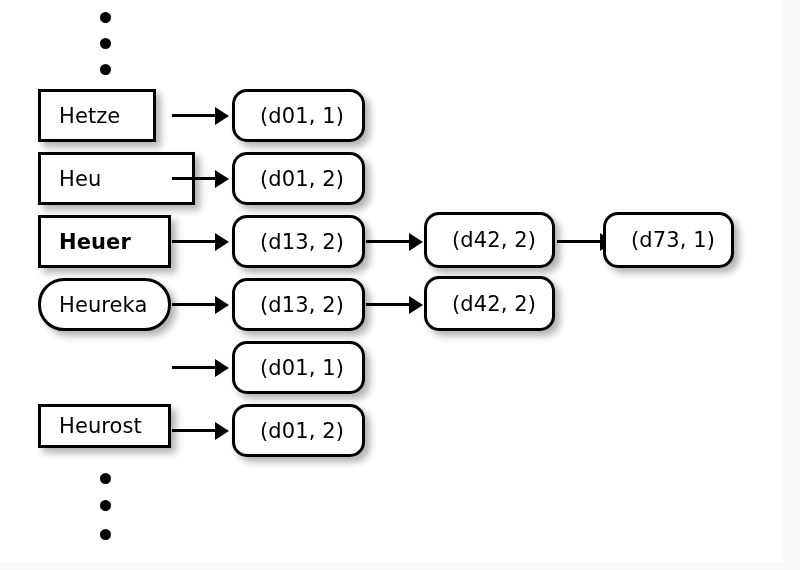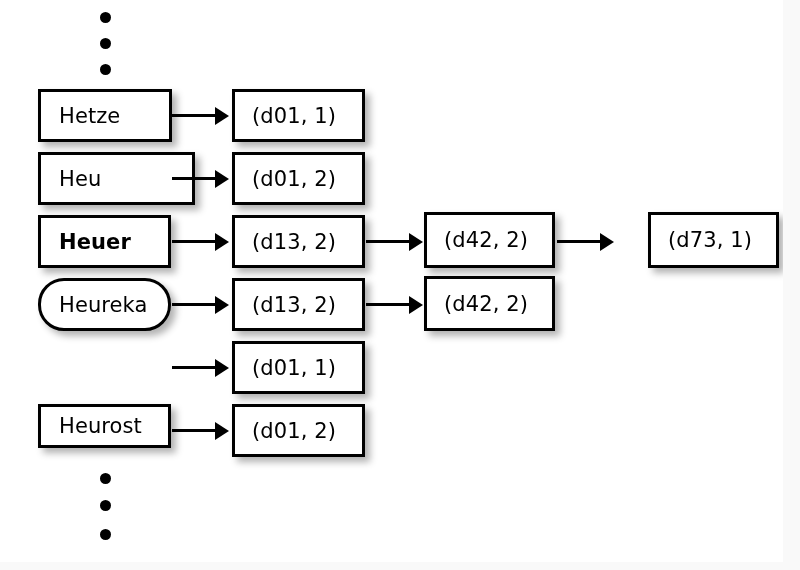--- a/index.html
+++ b/index.html
@@ -42,21 +42,22 @@
     color: #000000;
     letter-spacing: 0.1px;
     white-space: nowrap;
   }
   .node.term {
     justify-content: flex-start;
     padding-left: 18px;
   }
   .node.post {
     justify-content: flex-start;
-    padding-left: 17px;
+    padding-left: 25px;
+    border-radius: 15px;
   }
 
   
   .arrow {
     position: absolute;
     height: 3px;
     background: #000000;
   }
   .arrow::after {
     content: "";
@@ -101,21 +102,21 @@
 <body>
 
 <div id="canvas"></div>
 
 <div id="diagram">
 
   <div class="dot" style="left:100px; top:12px;"></div>
   <div class="dot" style="left:100px; top:38px;"></div>
   <div class="dot" style="left:100px; top:64px;"></div>
 
-  <div class="node term" style="left:38px; top:89px; width:134px; height:53px;">
+  <div class="node term" style="left:38px; top:89px; width:118px; height:53px;">
     <span>Hetze</span>
   </div>
   <div class="arrow" style="left:172px; top:114px; width:44px;"></div>
   <div class="node post" style="left:232px; top:89px; width:133px; height:53px;">
     <span>(d01, 1)</span>
   </div>
 
   <div class="node term" style="left:38px; top:152px; width:157px; height:53px;">
     <span>Heu</span>
   </div>
@@ -129,21 +130,21 @@
   </div>
   <div class="arrow" style="left:172px; top:240px; width:44px;"></div>
   <div class="node post" style="left:232px; top:215px; width:133px; height:53px;">
     <span>(d13, 2)</span>
   </div>
   <div class="arrow" style="left:366px; top:240px; width:44px;"></div>
   <div class="node post" style="left:424px; top:212px; width:131px; height:56px;">
     <span>(d42, 2)</span>
   </div>
   <div class="arrow" style="left:557px; top:240px; width:44px;"></div>
-  <div class="node post" style="left:648px; top:212px; width:131px; height:56px;">
+  <div class="node post" style="left:603px; top:212px; width:131px; height:56px;">
     <span>(d73, 1)</span>
   </div>
 
   <div class="node term" style="left:38px; top:278px; width:133px; height:53px;border-radius:26px;">
     <span>Heureka</span>
   </div>
   <div class="arrow" style="left:172px; top:303px; width:44px;"></div>
   <div class="node post" style="left:232px; top:278px; width:133px; height:53px;">
     <span>(d13, 2)</span>
   </div>

